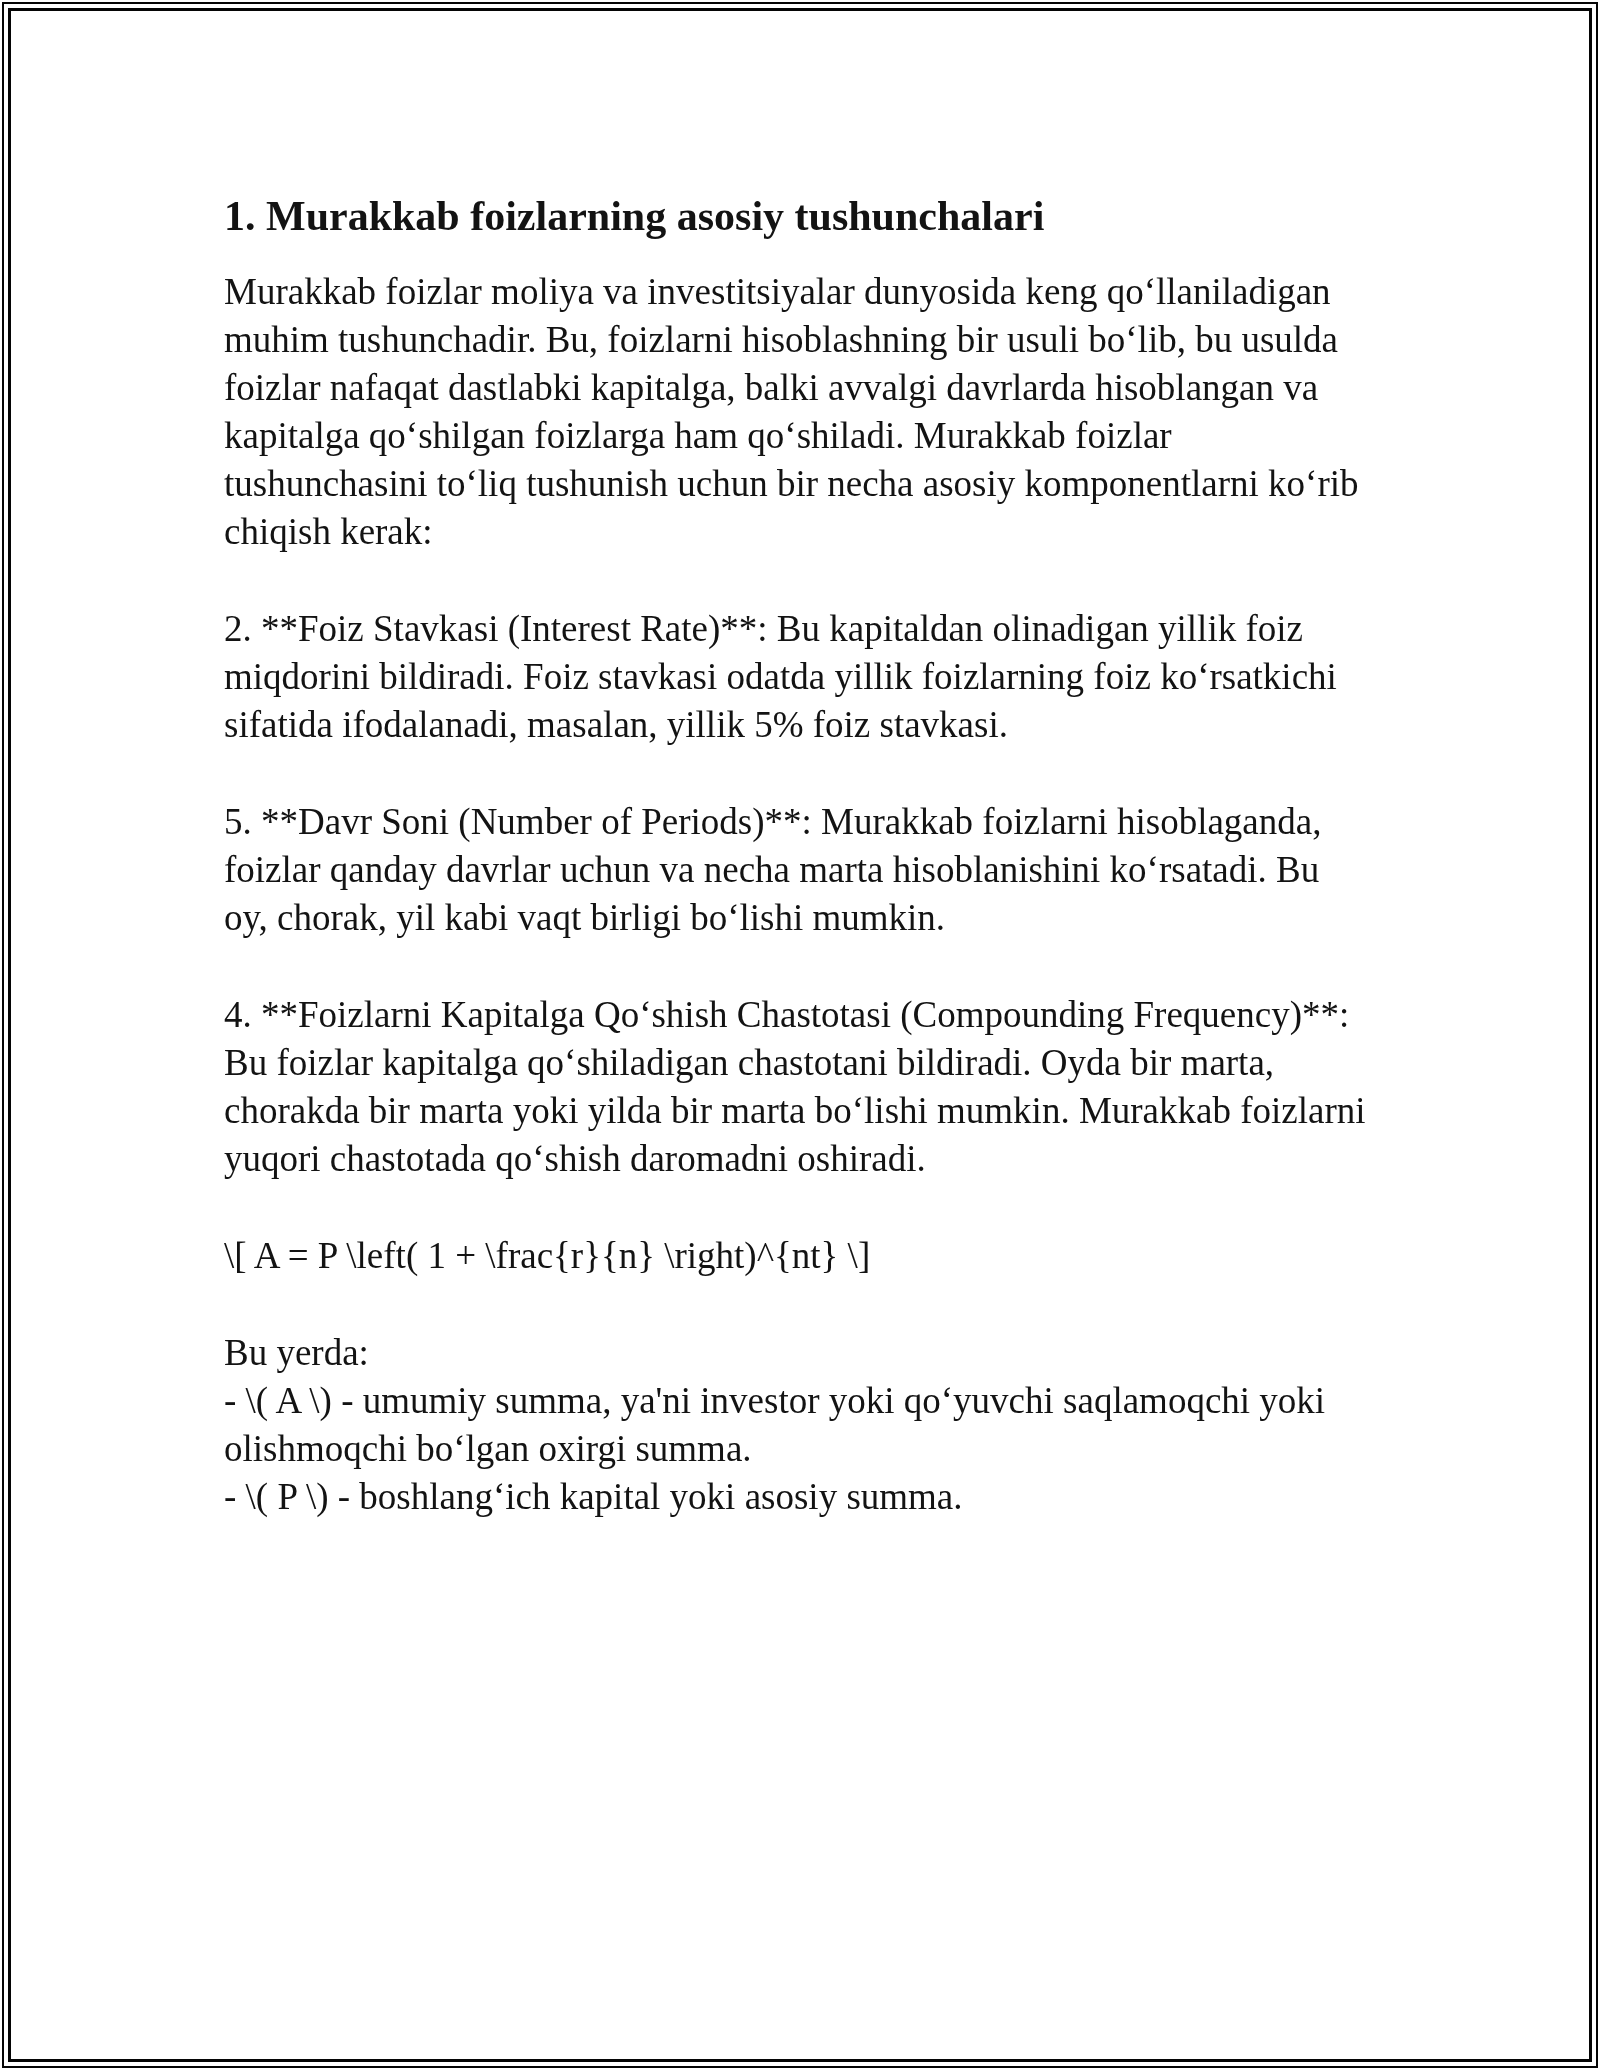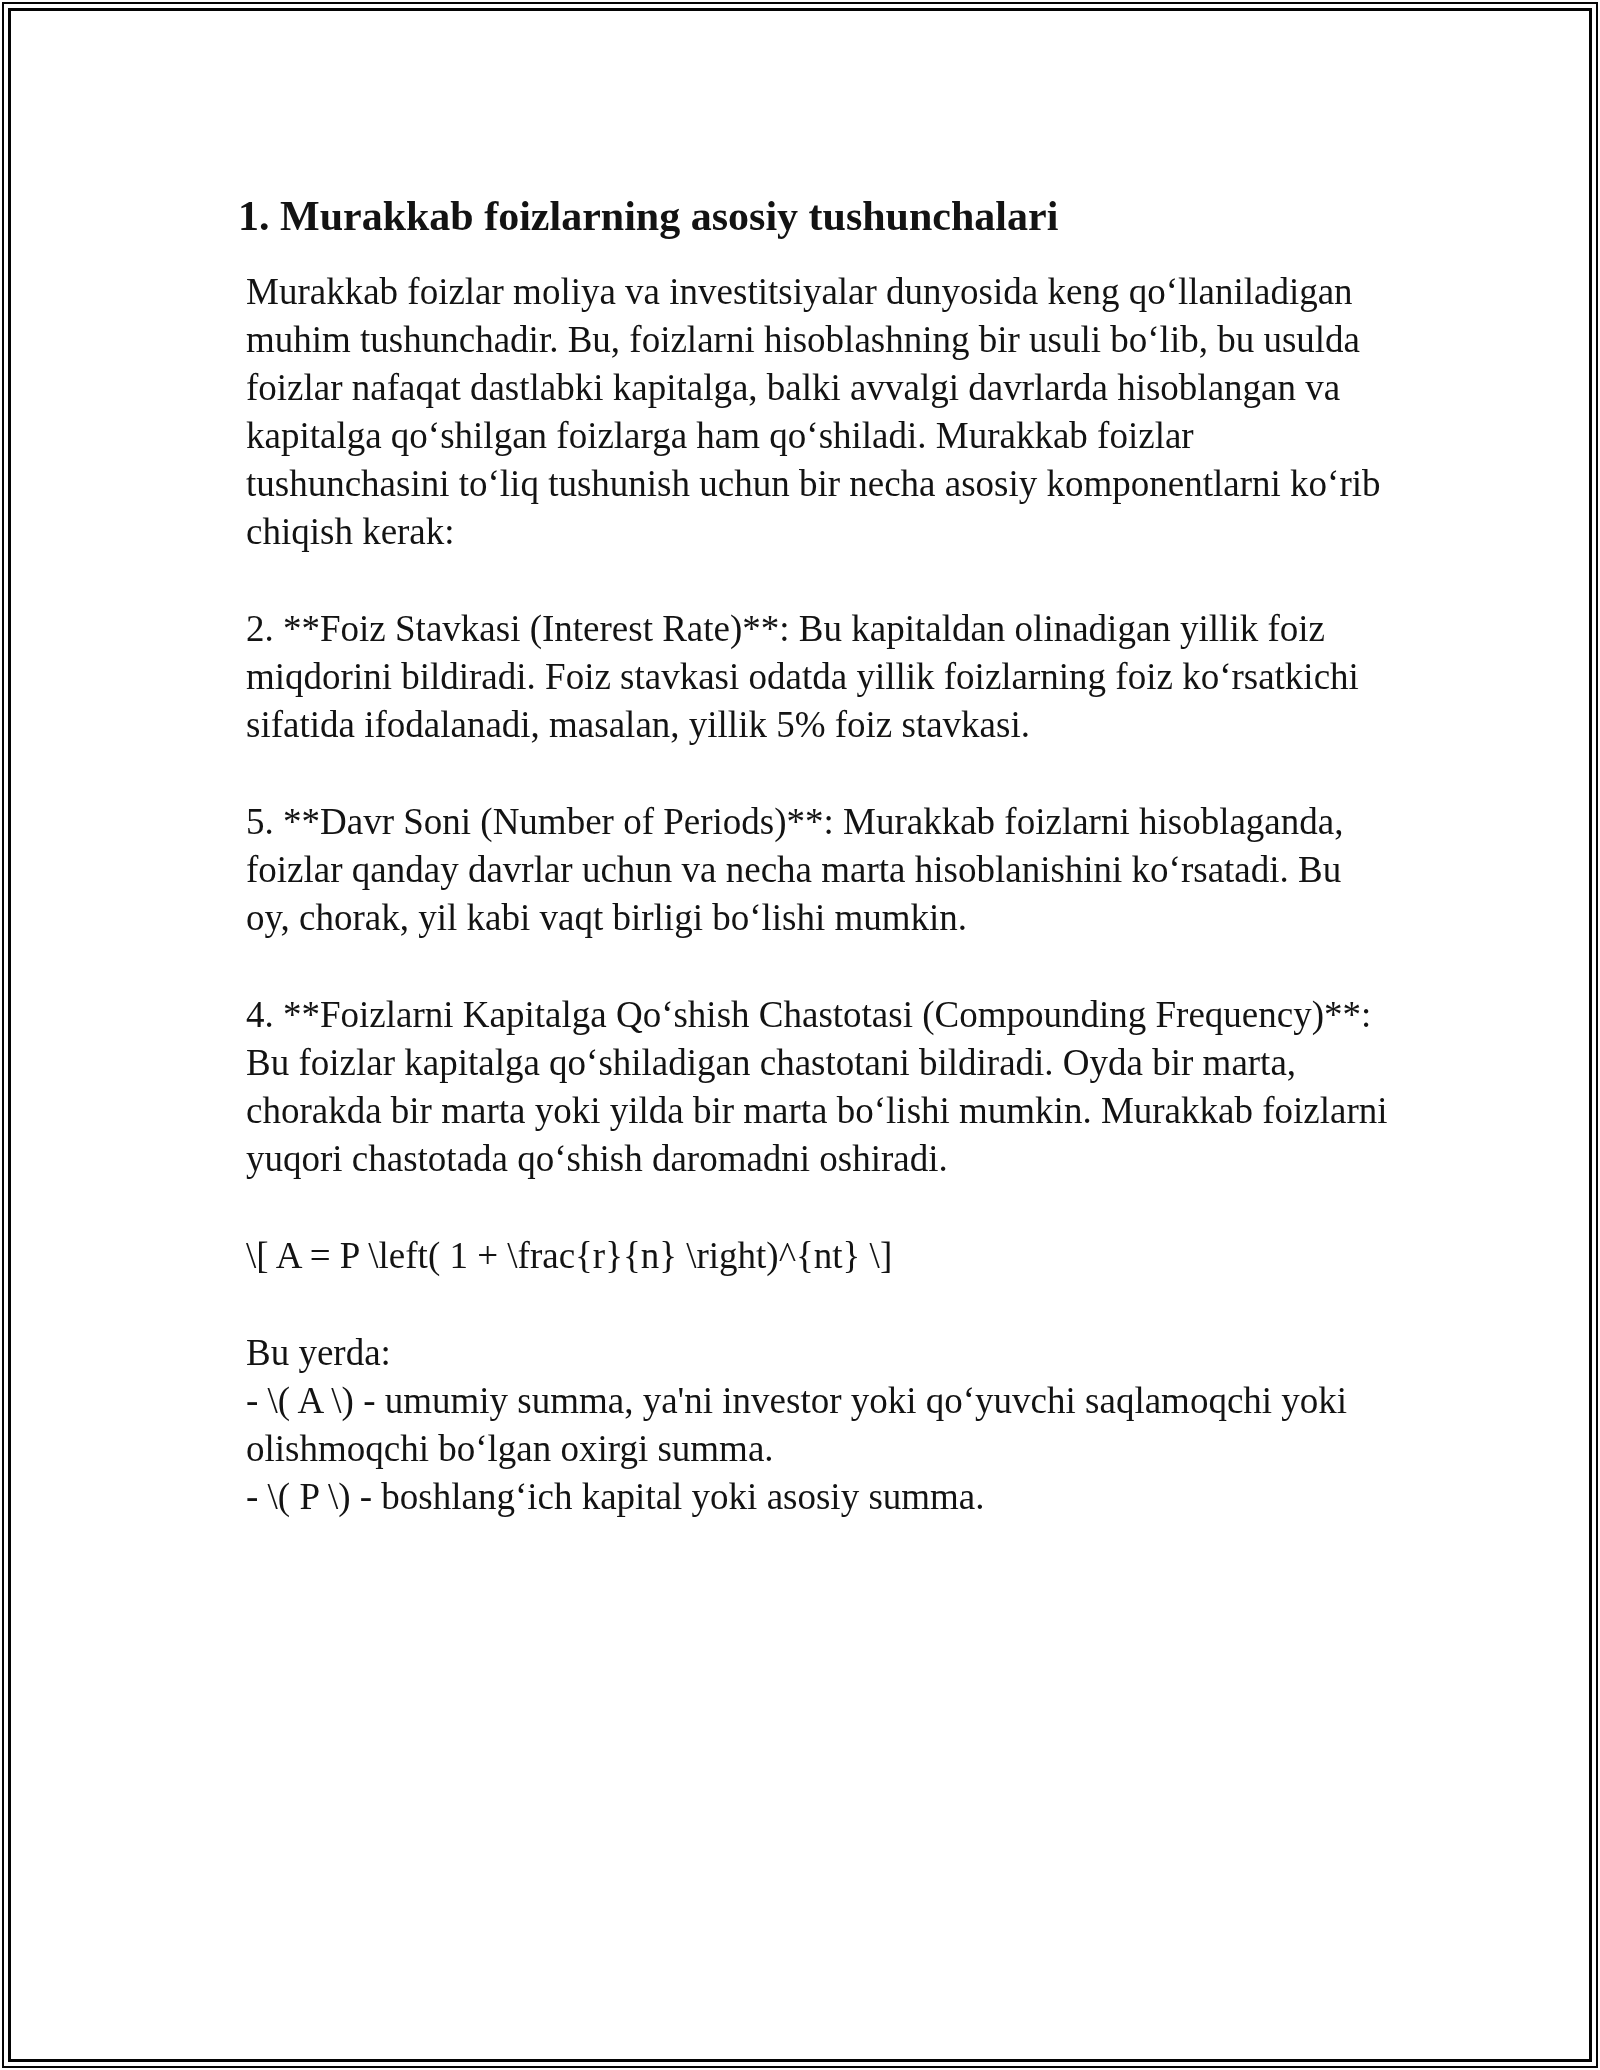--- a/index.html
+++ b/index.html
@@ -21,37 +21,37 @@
     pointer-events: none;
   }
   .frame-inner {
     position: absolute;
     inset: 8px;
     border: 3px solid #050505;
     pointer-events: none;
   }
   .content {
     position: absolute;
-    left: 238px;
+    left: 224px;
     top: 0;
     width: 1245px;
     font-family: Liberation Serif, serif;
   }
   .doc-heading {
     font-size: 42px;
     line-height: 48px;
     font-weight: 700;
     margin: 192px 0 28px 0;
     white-space: pre-line;
   }
   .para {
     font-size: 37px;
     line-height: 48px;
     font-weight: 400;
-    margin: 0 0 49px 8px;
+    margin: 0 0 49px 0;
     white-space: pre-line;
   }
 </style>
 </head>
 <body>
 
 <div class="frame-outer"></div>
 <div class="frame-inner"></div>
 
 <div class="content">

